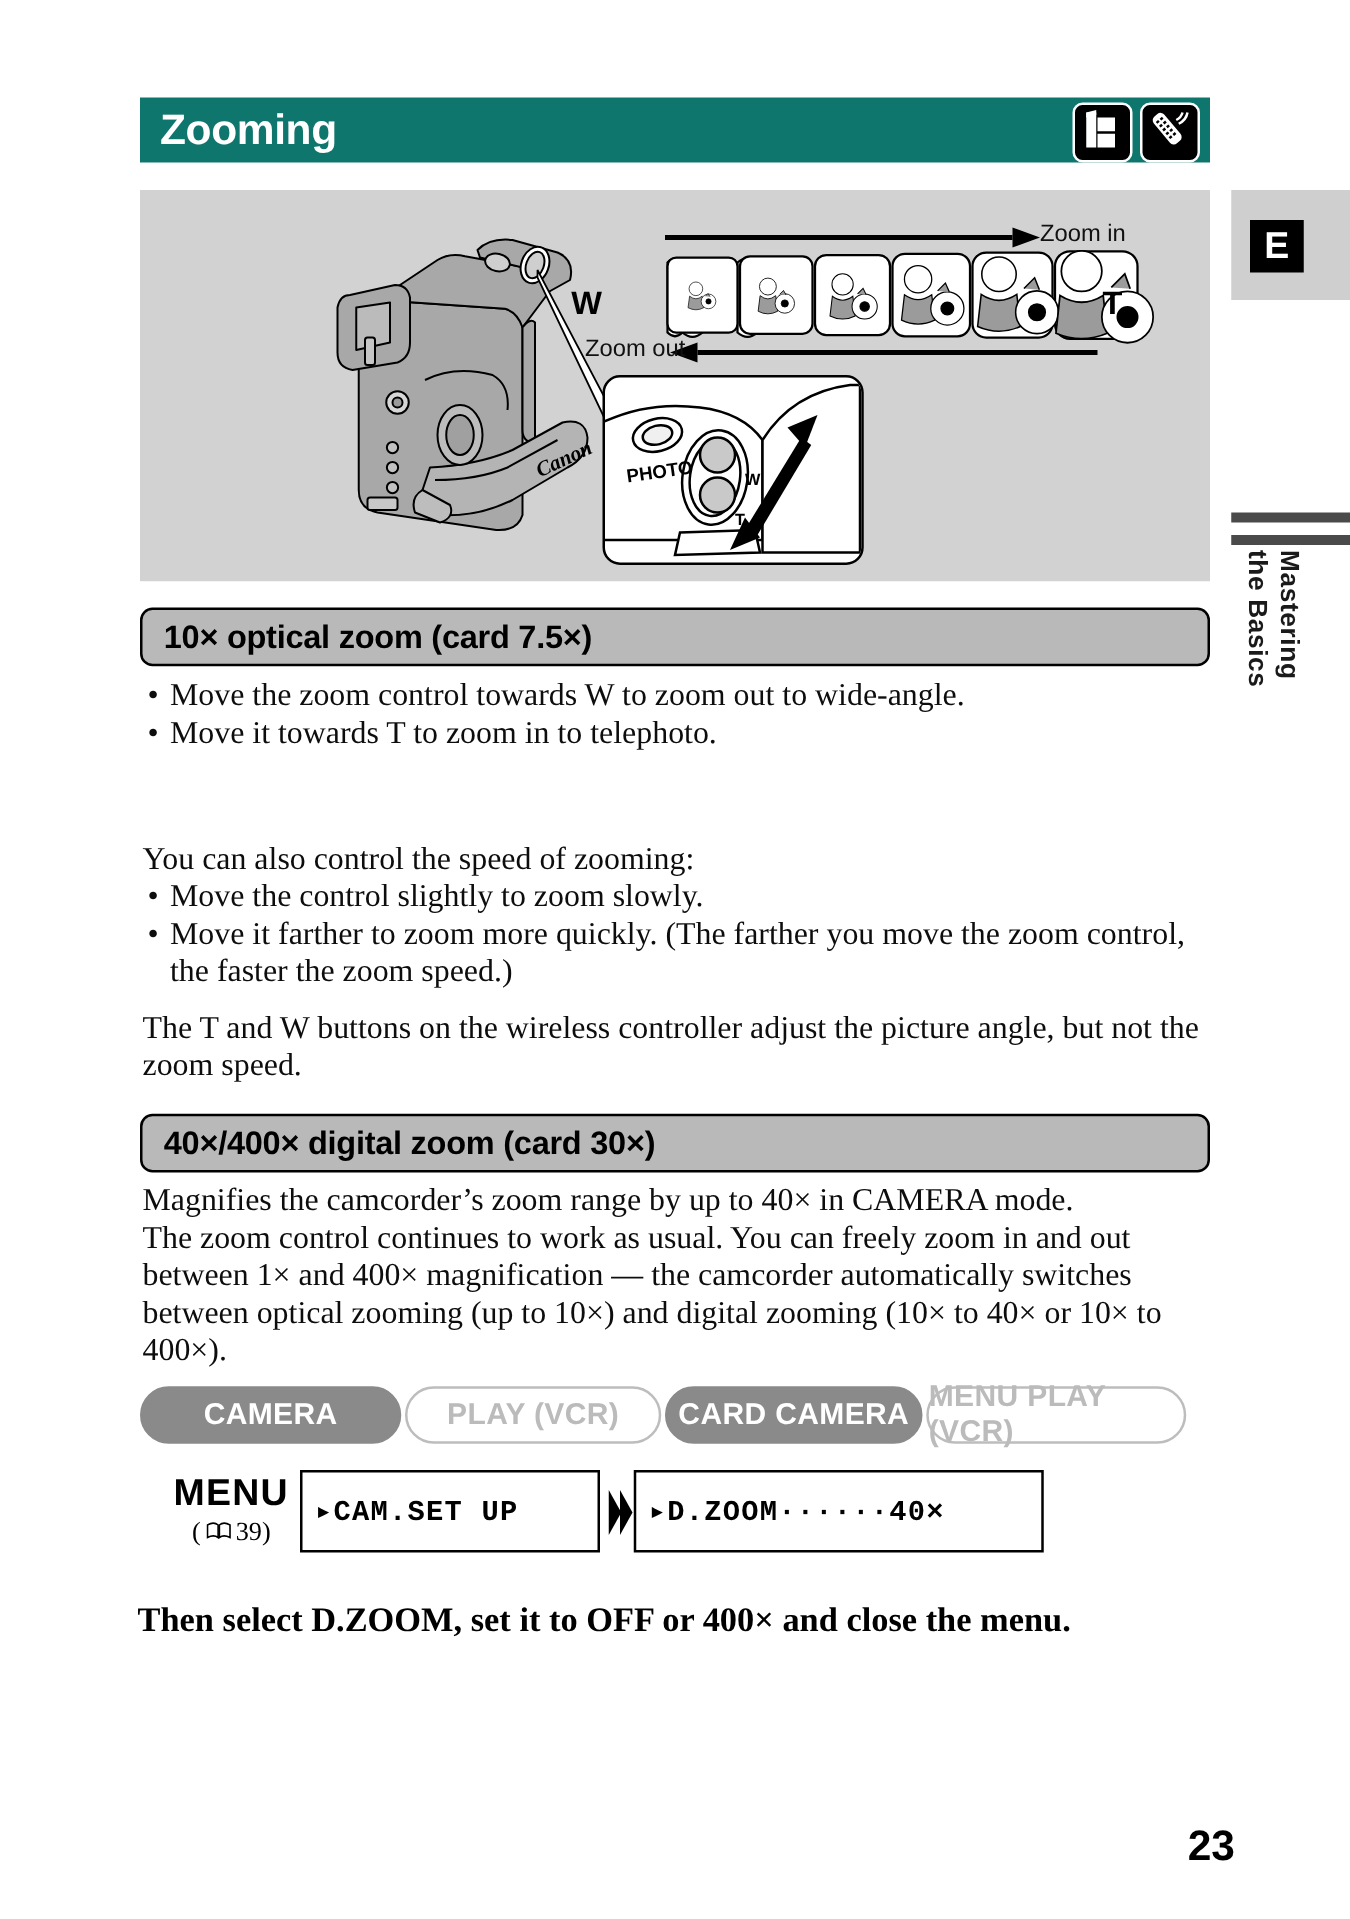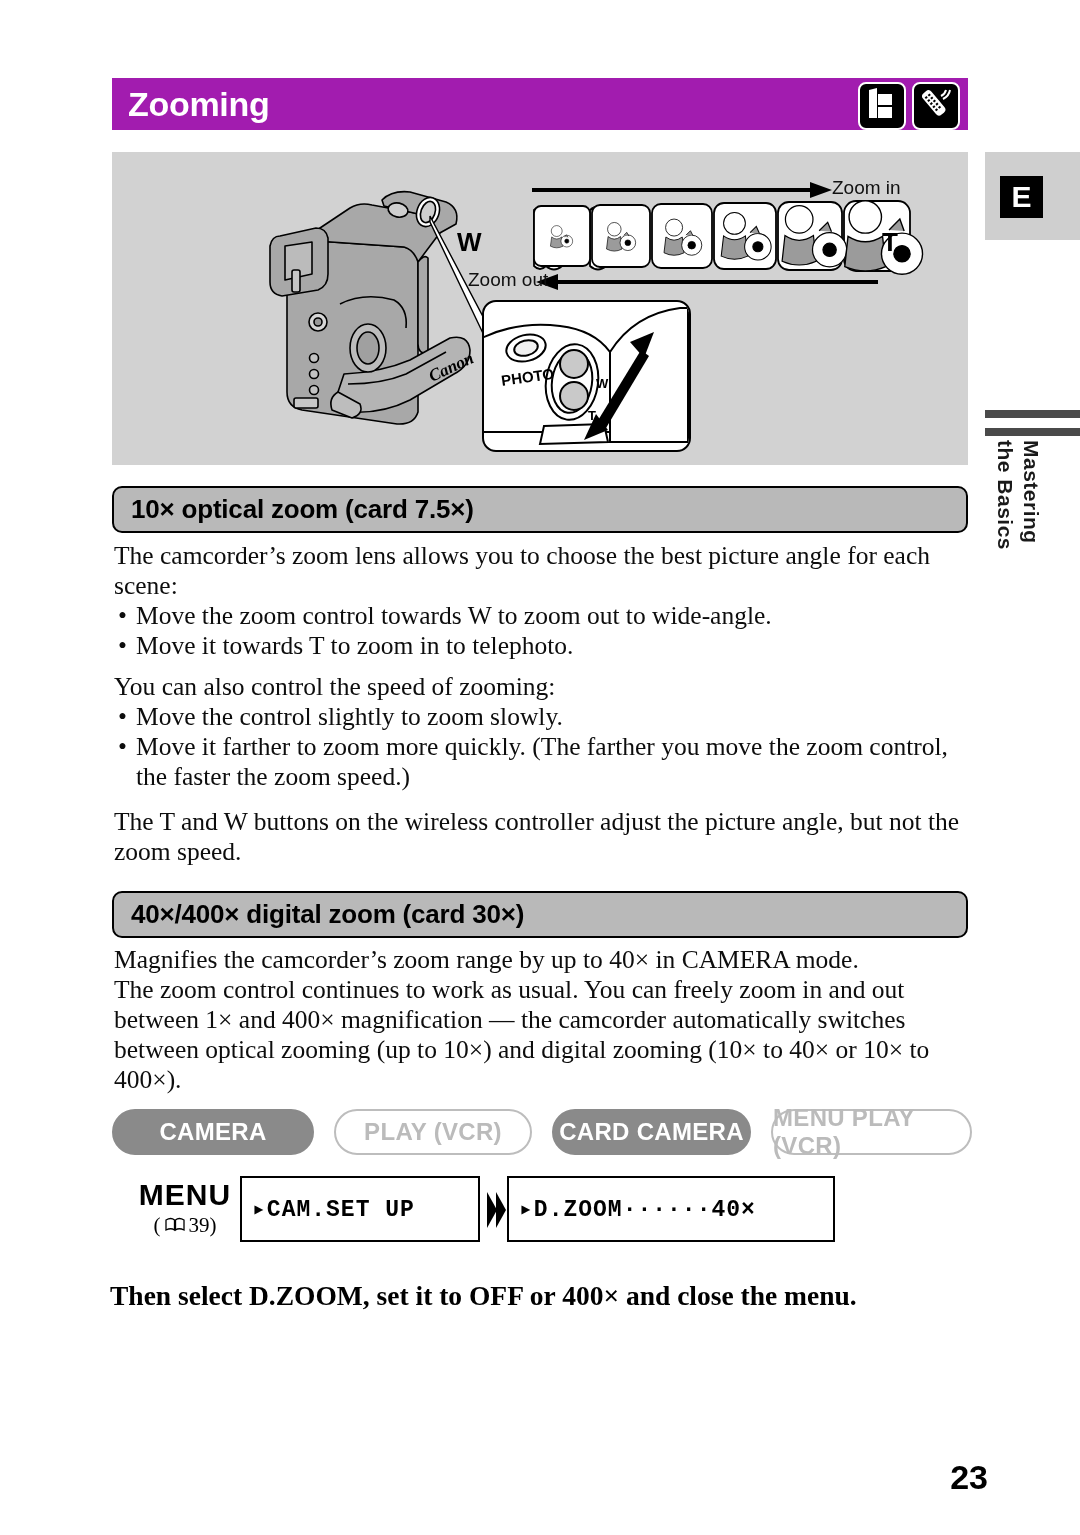--- a/index.html
+++ b/index.html
@@ -15,21 +15,21 @@
     overflow: hidden;
   }
 
   
   .header-bar {
     position: absolute;
     left: 112px;
     top: 78px;
     width: 856px;
     height: 52px;
-    background: #a21caf;
+    background: #0f766e;
     display: flex;
     align-items: center;
   }
   .header-title {
     color: #ffffff;
     font-family: "Liberation Sans", sans-serif;
     font-weight: bold;
     font-size: 34px;
     letter-spacing: -0.3px;
     margin-left: 16px;
@@ -202,21 +202,21 @@
   #text-block-4 { top: 945px; }
 
   
   .modes {
     position: absolute;
     left: 112px;
     top: 1109px;
     width: 860px;
     height: 46px;
     display: flex;
-    gap: 20px;
+    gap: 3px;
     align-items: center;
   }
   .mode-btn {
     height: 46px;
     border-radius: 23px;
     display: flex;
     align-items: center;
     justify-content: center;
     font-family: "Liberation Sans", sans-serif;
     font-weight: bold;
@@ -529,21 +529,20 @@
       <text x="104" y="118" font-family="'Liberation Sans',sans-serif" font-size="13" font-weight="bold" fill="#000">T</text>
     </svg>
   </div>
 </div>
 
 <div class="pill" id="pill1">
   <div class="pill-text">10× optical zoom (card 7.5×)</div>
 </div>
 
 <div class="body-text" id="text-block-1">
-  <p>The camcorder’s zoom lens allows you to choose the best picture angle for each scene:</p>
   <p class="bullet">Move the zoom control towards W to zoom out to wide-angle.</p>
   <p class="bullet">Move it towards T to zoom in to telephoto.</p>
 </div>
 
 <div class="body-text" id="text-block-2">
   <p>You can also control the speed of zooming:</p>
   <p class="bullet">Move the control slightly to zoom slowly.</p>
   <p class="bullet">Move it farther to zoom more quickly. (The farther you move the zoom control, the faster the zoom speed.)</p>
 </div>
 

